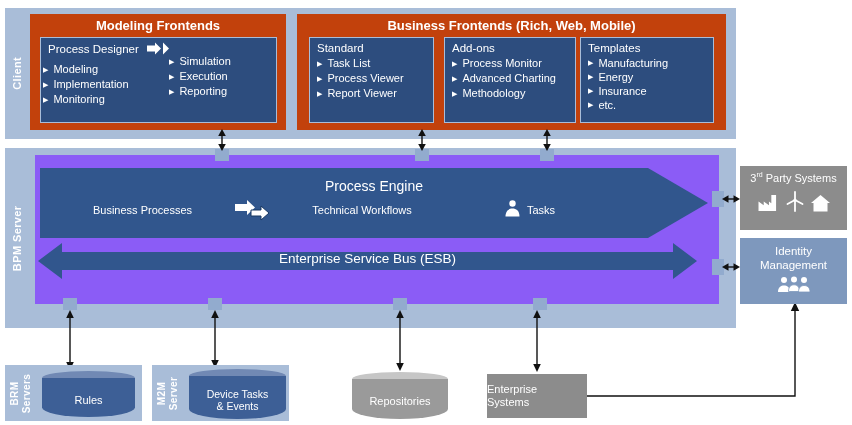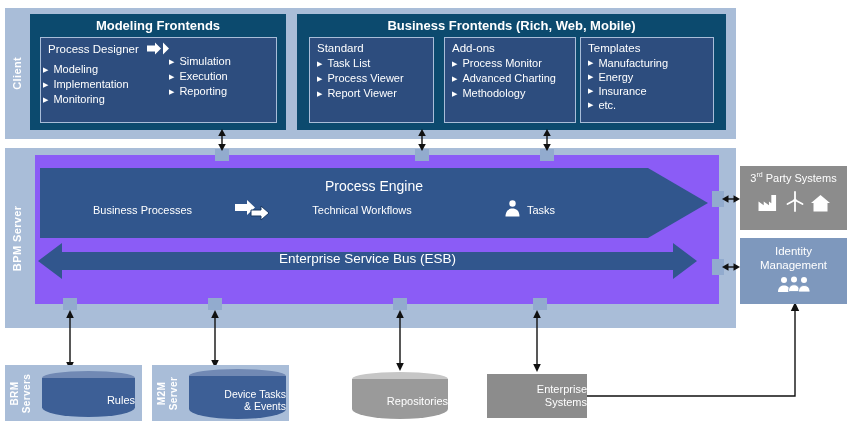--- a/index.html
+++ b/index.html
@@ -2,36 +2,36 @@
 <html><head>
 <meta charset="utf-8">
 <style>
 *{margin:0;padding:0;box-sizing:border-box}
 body{font-family:"Liberation Sans","DejaVu Sans",sans-serif;background:#fff}
 #stage{position:relative;width:852px;height:425px;background:#fff;overflow:hidden}
 .abs{position:absolute}
 .band{background:#a9bdd8}
 .vwrap{display:flex;align-items:center;justify-content:center}
 .vtext{transform:rotate(-90deg);color:#fff;font-weight:bold;font-size:11px;white-space:nowrap;letter-spacing:.4px;text-align:center;line-height:1.15}
-.box{background:#0c4a6e;color:#fff}
+.box{background:#c2410c;color:#fff}
 .btitle{text-align:center;font-weight:bold;font-size:13px;padding-top:4px;color:#fff}
 .inner{background:#2d4d7e;border:1px solid #a9bdd8;color:#fff}
 .gtitle{font-weight:normal;font-size:11.5px;color:#fff}
 .li{display:flex;align-items:center;font-size:11px;line-height:15px;color:#fff}
 .blt{font-size:7px;margin-right:5px}
 .navy{background:#8b5cf6}
 .sq{background:#92abce}
 .gray{background:#8c8c8c;color:#fff}
 .id{background:#7e98bd;color:#fff}
 .ctext{color:#fff;font-size:11px}
 .center{text-align:center}
 sup{font-size:7px;vertical-align:super}
 .cyl-top{position:absolute;left:0;right:0;top:0;height:14px;border-radius:50%}
 .cyl-body{position:absolute;left:0;right:0;top:7px;bottom:0;border-radius:0 0 48px 48px / 0 0 10px 10px}
-.cyl-lbl{position:absolute;left:0;right:0;top:12px;bottom:0;display:flex;flex-direction:column;align-items:flex-end;justify-content:center;color:#fff;font-size:11px;line-height:1.15}
+.cyl-lbl{position:absolute;left:0;right:0;top:12px;bottom:0;display:flex;flex-direction:column;align-items:center;justify-content:center;color:#fff;font-size:11px;line-height:1.15}
 </style>
 </head>
 <body>
 
 <div id="stage">
 
   <div class="abs band" style="left:5px;top:8px;width:731px;height:131px"></div>
   <div class="abs vwrap" style="left:5px;top:8px;width:24px;height:131px">
     <span class="vtext">Client</span>
   </div>
@@ -292,18 +292,18 @@
   </div>
 
   <div class="abs" style="left:352px;top:372px;width:96px;height:47px">
     <div class="cyl-top" style="background:#c6c6c6"></div>
     <div class="cyl-body" style="background:#9a9a9a"></div>
     <div class="cyl-lbl">
         <span>Repositories</span>
       </div>
   </div>
 
-  <div class="abs gray" style="left:487px;top:374px;width:100px;height:44px;display:flex;flex-direction:column;align-items:flex-end;justify-content:center;font-size:11px;line-height:1.2">
+  <div class="abs gray" style="left:487px;top:374px;width:100px;height:44px;display:flex;flex-direction:column;align-items:flex-start;justify-content:center;font-size:11px;line-height:1.2">
     <div>Enterprise</div>
     <div>Systems</div>
   </div>
 
 </div>
 
 </body></html>

